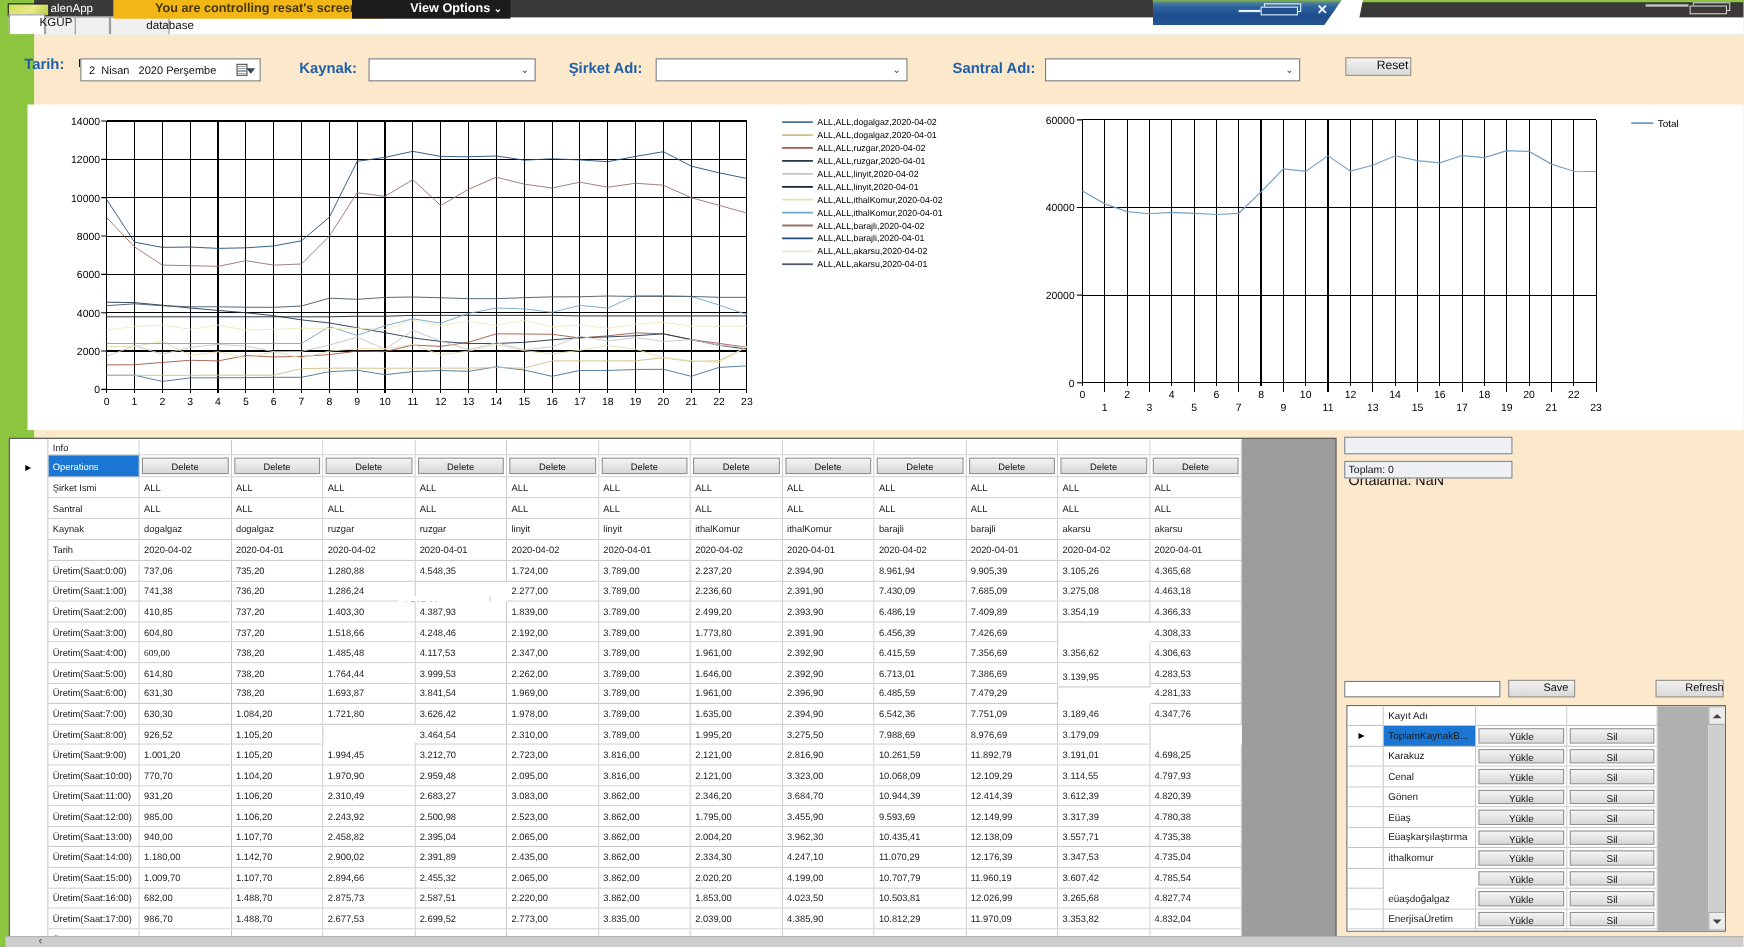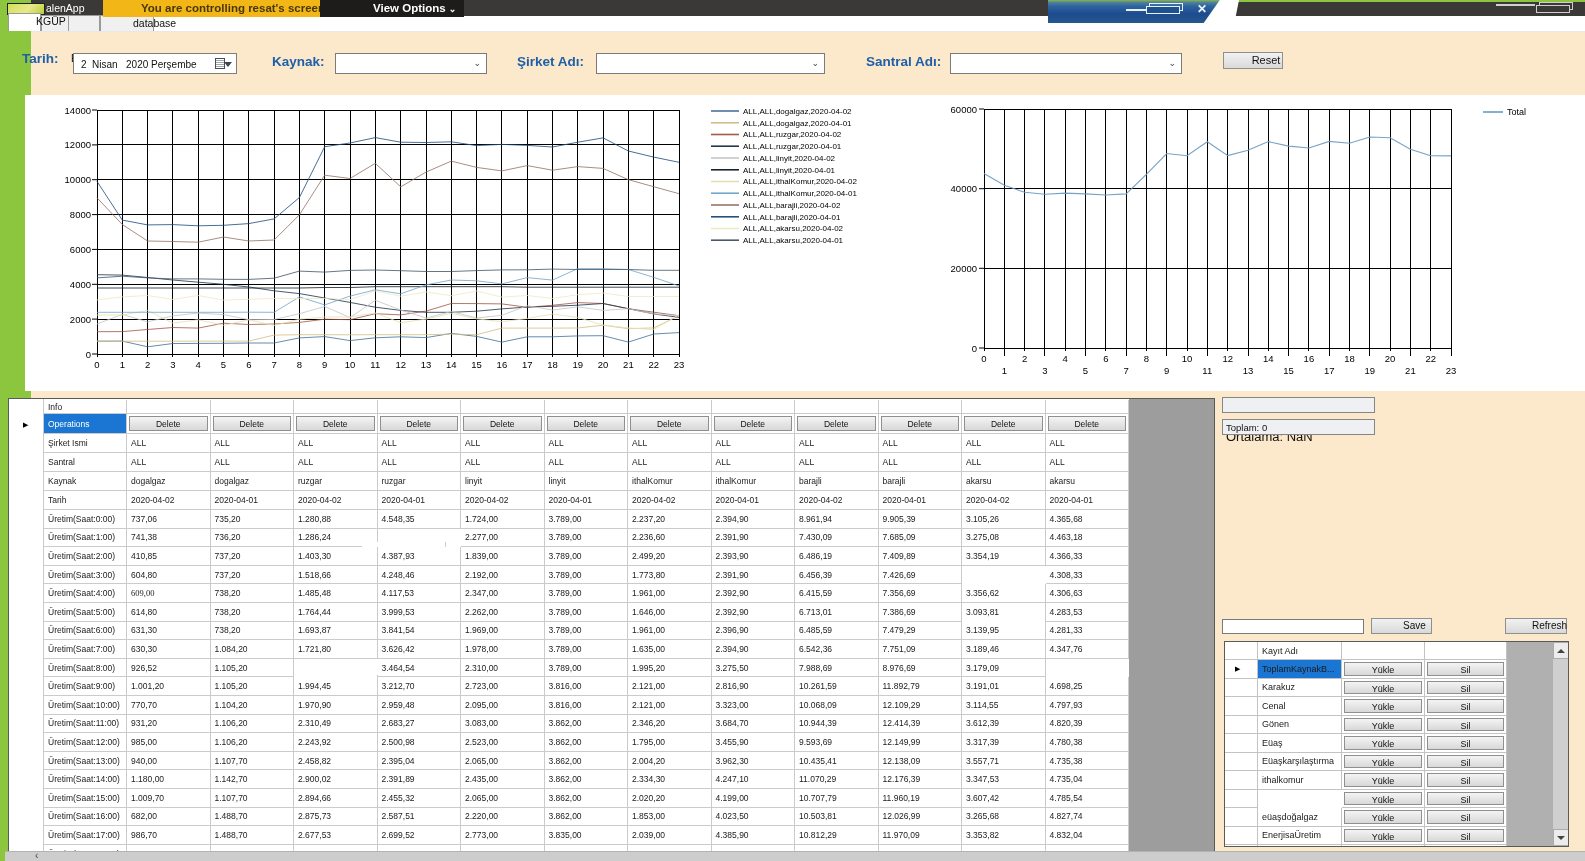--- a/index.html
+++ b/index.html
@@ -727,21 +727,21 @@
       </div>
       <div class="c" style="left:702.5px;top:222.6px;width:83.5px;height:18.6px;">
         <span class="ct">2.396,90</span>
       </div>
       <div class="c" style="left:786.0px;top:222.6px;width:83.5px;height:18.6px;">
         <span class="ct">6.485,59</span>
       </div>
       <div class="c" style="left:869.5px;top:222.6px;width:83.5px;height:18.6px;">
         <span class="ct">7.479,29</span>
       </div>
-      <div class="c" style="left:953.0px;top:222px;width:83.5px;height:18.6px;">
+      <div class="c" style="left:953.0px;top:207px;width:83.5px;height:18.6px;">
         <span class="ct">3.139,95</span>
       </div>
       <div class="c" style="left:1036.5px;top:222.6px;width:83.5px;height:18.6px;">
         <span class="ct">4.281,33</span>
       </div>
       <div class="c" style="left:35.0px;top:241.2px;width:83.0px;height:18.6px;">
         <span class="ct">Üretim(Saat:7:00)</span>
       </div>
       <div class="c" style="left:118.0px;top:241.2px;width:83.5px;height:18.6px;">
         <span class="ct">630,30</span>

